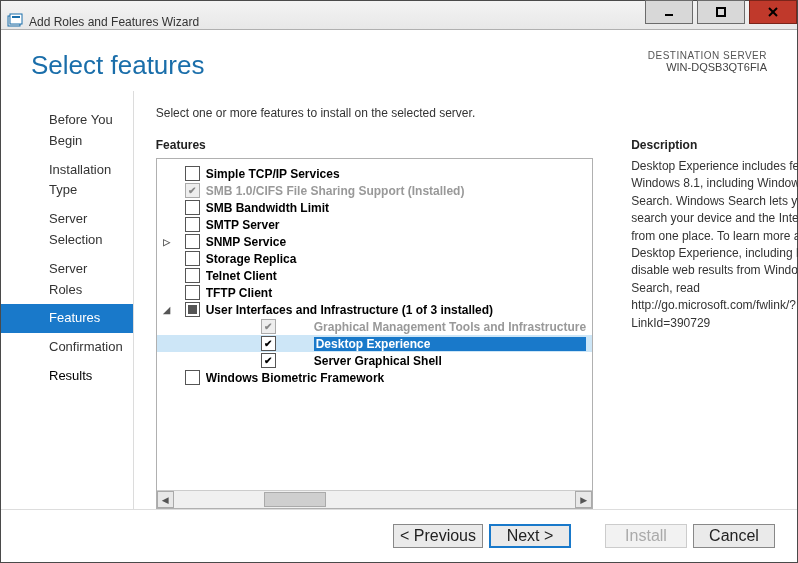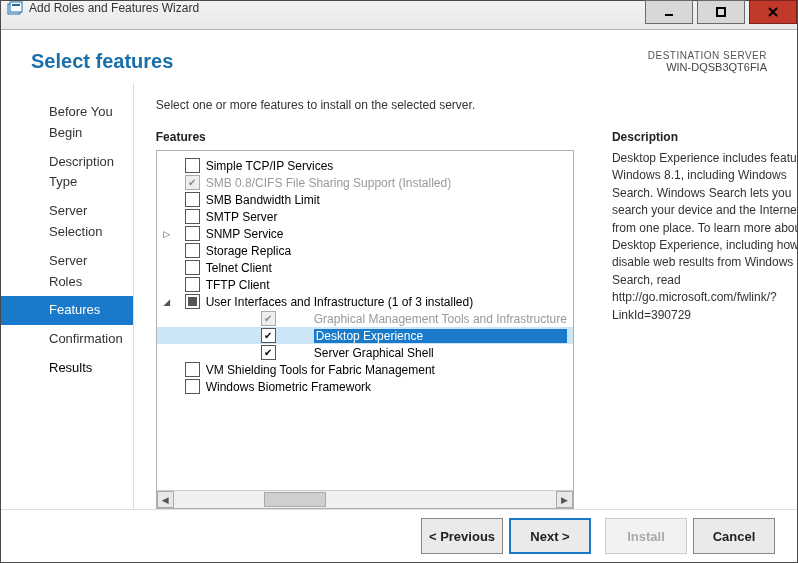--- a/index.html
+++ b/index.html
@@ -18,21 +18,21 @@
     border: 1px solid #4a4a4a;
     display: flex;
     flex-direction: column;
   }
   
   .titlebar {
     height: 28px;
     background: linear-gradient(#f3f3f3, #e8e8e8);
     border-bottom: 1px solid #b0b0b0;
     display: flex;
-    align-items: flex-start;
+    align-items: flex-end;
     color: #333;
   }
   .titlebar .icon {
     width: 16px; height: 16px; margin: 0 6px;
     display: inline-block;
   }
   .titlebar .title { flex: 1; font-size: 12px; }
   .winbtns { display: flex; height: 100%; }
   .winbtn {
     width: 46px;
@@ -48,22 +48,22 @@
   }
   .winbtn.close { background: #c0392b; color: #000; border-color: #7a241a; }
   .winbtn + .winbtn { margin-left: 4px; }
   
   .header {
     padding: 20px 30px 10px 30px;
     display: flex;
     justify-content: space-between;
   }
   .header h1 {
-    font-size: 20px;
-    font-weight: 700;
+    font-size: 26px;
+    font-weight: 400;
     color: #1a6eaa;
     margin: 0;
   }
   .dest {
     text-align: right;
     font-size: 10px;
     color: #555;
   }
   .dest .label { letter-spacing: 0.5px; }
   .dest .server { font-size: 11px; color: #444; }
@@ -136,20 +136,21 @@
     box-sizing:border-box;
   }
   .hscroll .htrack { flex:1; background:#f0f0f0; position:relative; }
   .hscroll .hthumb { position:absolute; left:90px; top:1px; height:13px; width:60px; background:#cfcfcf; border:1px solid #aaa;}
   .feature-row {
     display: flex;
     align-items: center;
     padding: 1px 6px 1px 4px;
     font-size: 12px;
     white-space: nowrap;
+    font-weight: bold;
   }
   .feature-row .expander {
     width: 12px;
     text-align: center;
     color: #555;
     font-size: 9px;
     cursor: pointer;
     flex: none;
   }
   .feature-row .spacer { width: 12px; flex: none; }
@@ -198,31 +199,30 @@
     height: 52px;
     border-top: 1px solid #ddd;
     display: flex;
     align-items: center;
     justify-content: flex-end;
     padding: 0 22px;
     gap: 6px;
   }
   .btn {
     min-width: 82px;
-    height: 36px;
+    height: 24px;
     border: 1px solid #888;
     background: #eaeaea;
-    font-size: 13px;
+    font-size: 16px;
     color: #222;
     cursor: pointer;
-    font-weight: bold;
   }
   .btn.default { border: 1px solid #1979ca; box-shadow: 0 0 0 1px #1979ca inset; }
   .btn.disabled { color: #aaa; border-color: #ccc; background: #f2f2f2; cursor: default;}
-  .btn + .btn.spaced { margin-left: 8px; }
+  .btn + .btn.spaced { margin-left: 28px; }
   
   .features-inner::-webkit-scrollbar { width: 17px; }
   .features-inner::-webkit-scrollbar-track { background: #f0f0f0; border-left:1px solid #ccc;}
   .features-inner::-webkit-scrollbar-thumb { background: #cfcfcf; border:1px solid #aaa;}
   .features-inner::-webkit-scrollbar-button { height:17px; background:#e8e8e8; border:1px solid #aaa;}
 </style>
 </head>
 <body>
 
 <div class="window">
@@ -261,21 +261,21 @@
     <div class="dest">
       <div class="label">DESTINATION SERVER</div>
       <div class="server">WIN-DQSB3QT6FIA</div>
     </div>
   </div>
 
   <div class="body">
 
     <div class="nav">
       <div class="nav-item">Before You Begin</div>
-      <div class="nav-item">Description Type</div>
+      <div class="nav-item">Installation Type</div>
       <div class="nav-item">Server Selection</div>
       <div class="nav-item">Server Roles</div>
       <div class="nav-item selected">Features</div>
       <div class="nav-item">Confirmation</div>
       <div class="nav-item disabled">Results</div>
     </div>
 
     <div class="content">
       <div class="instruction">Select one or more features to install on the selected server.</div>
 
@@ -290,21 +290,21 @@
                 <span class="spacer"></span>
                   <span class="spacer"></span>
                 <span class="cb"></span>
                 <span class="label">Simple TCP/IP Services</span>
               </div>
 
               <div class="feature-row disabled">
                 <span class="spacer"></span>
                   <span class="spacer"></span>
                 <span class="cb checked disabled"></span>
-                <span class="label">SMB 0.8/CIFS File Sharing Support (Installed)</span>
+                <span class="label">SMB 1.0/CIFS File Sharing Support (Installed)</span>
               </div>
 
               <div class="feature-row">
                 <span class="spacer"></span>
                   <span class="spacer"></span>
                 <span class="cb"></span>
                 <span class="label">SMB Bandwidth Limit</span>
               </div>
 
               <div class="feature-row">
@@ -363,26 +363,20 @@
                 <span class="label">Desktop Experience</span>
               </div>
 
               <div class="feature-row indent-1">
                 <span class="spacer"></span>
                   <span class="spacer"></span>
                 <span class="cb checked"></span>
                 <span class="label">Server Graphical Shell</span>
               </div>
 
-              <div class="feature-row">
-                <span class="spacer"></span>
-                  <span class="spacer"></span>
-                <span class="cb"></span>
-                <span class="label">VM Shielding Tools for Fabric Management</span>
-              </div>
 
               <div class="feature-row">
                 <span class="spacer"></span>
                   <span class="spacer"></span>
                 <span class="cb"></span>
                 <span class="label">Windows Biometric Framework</span>
               </div>
 
             </div>
             <div class="hscroll">

